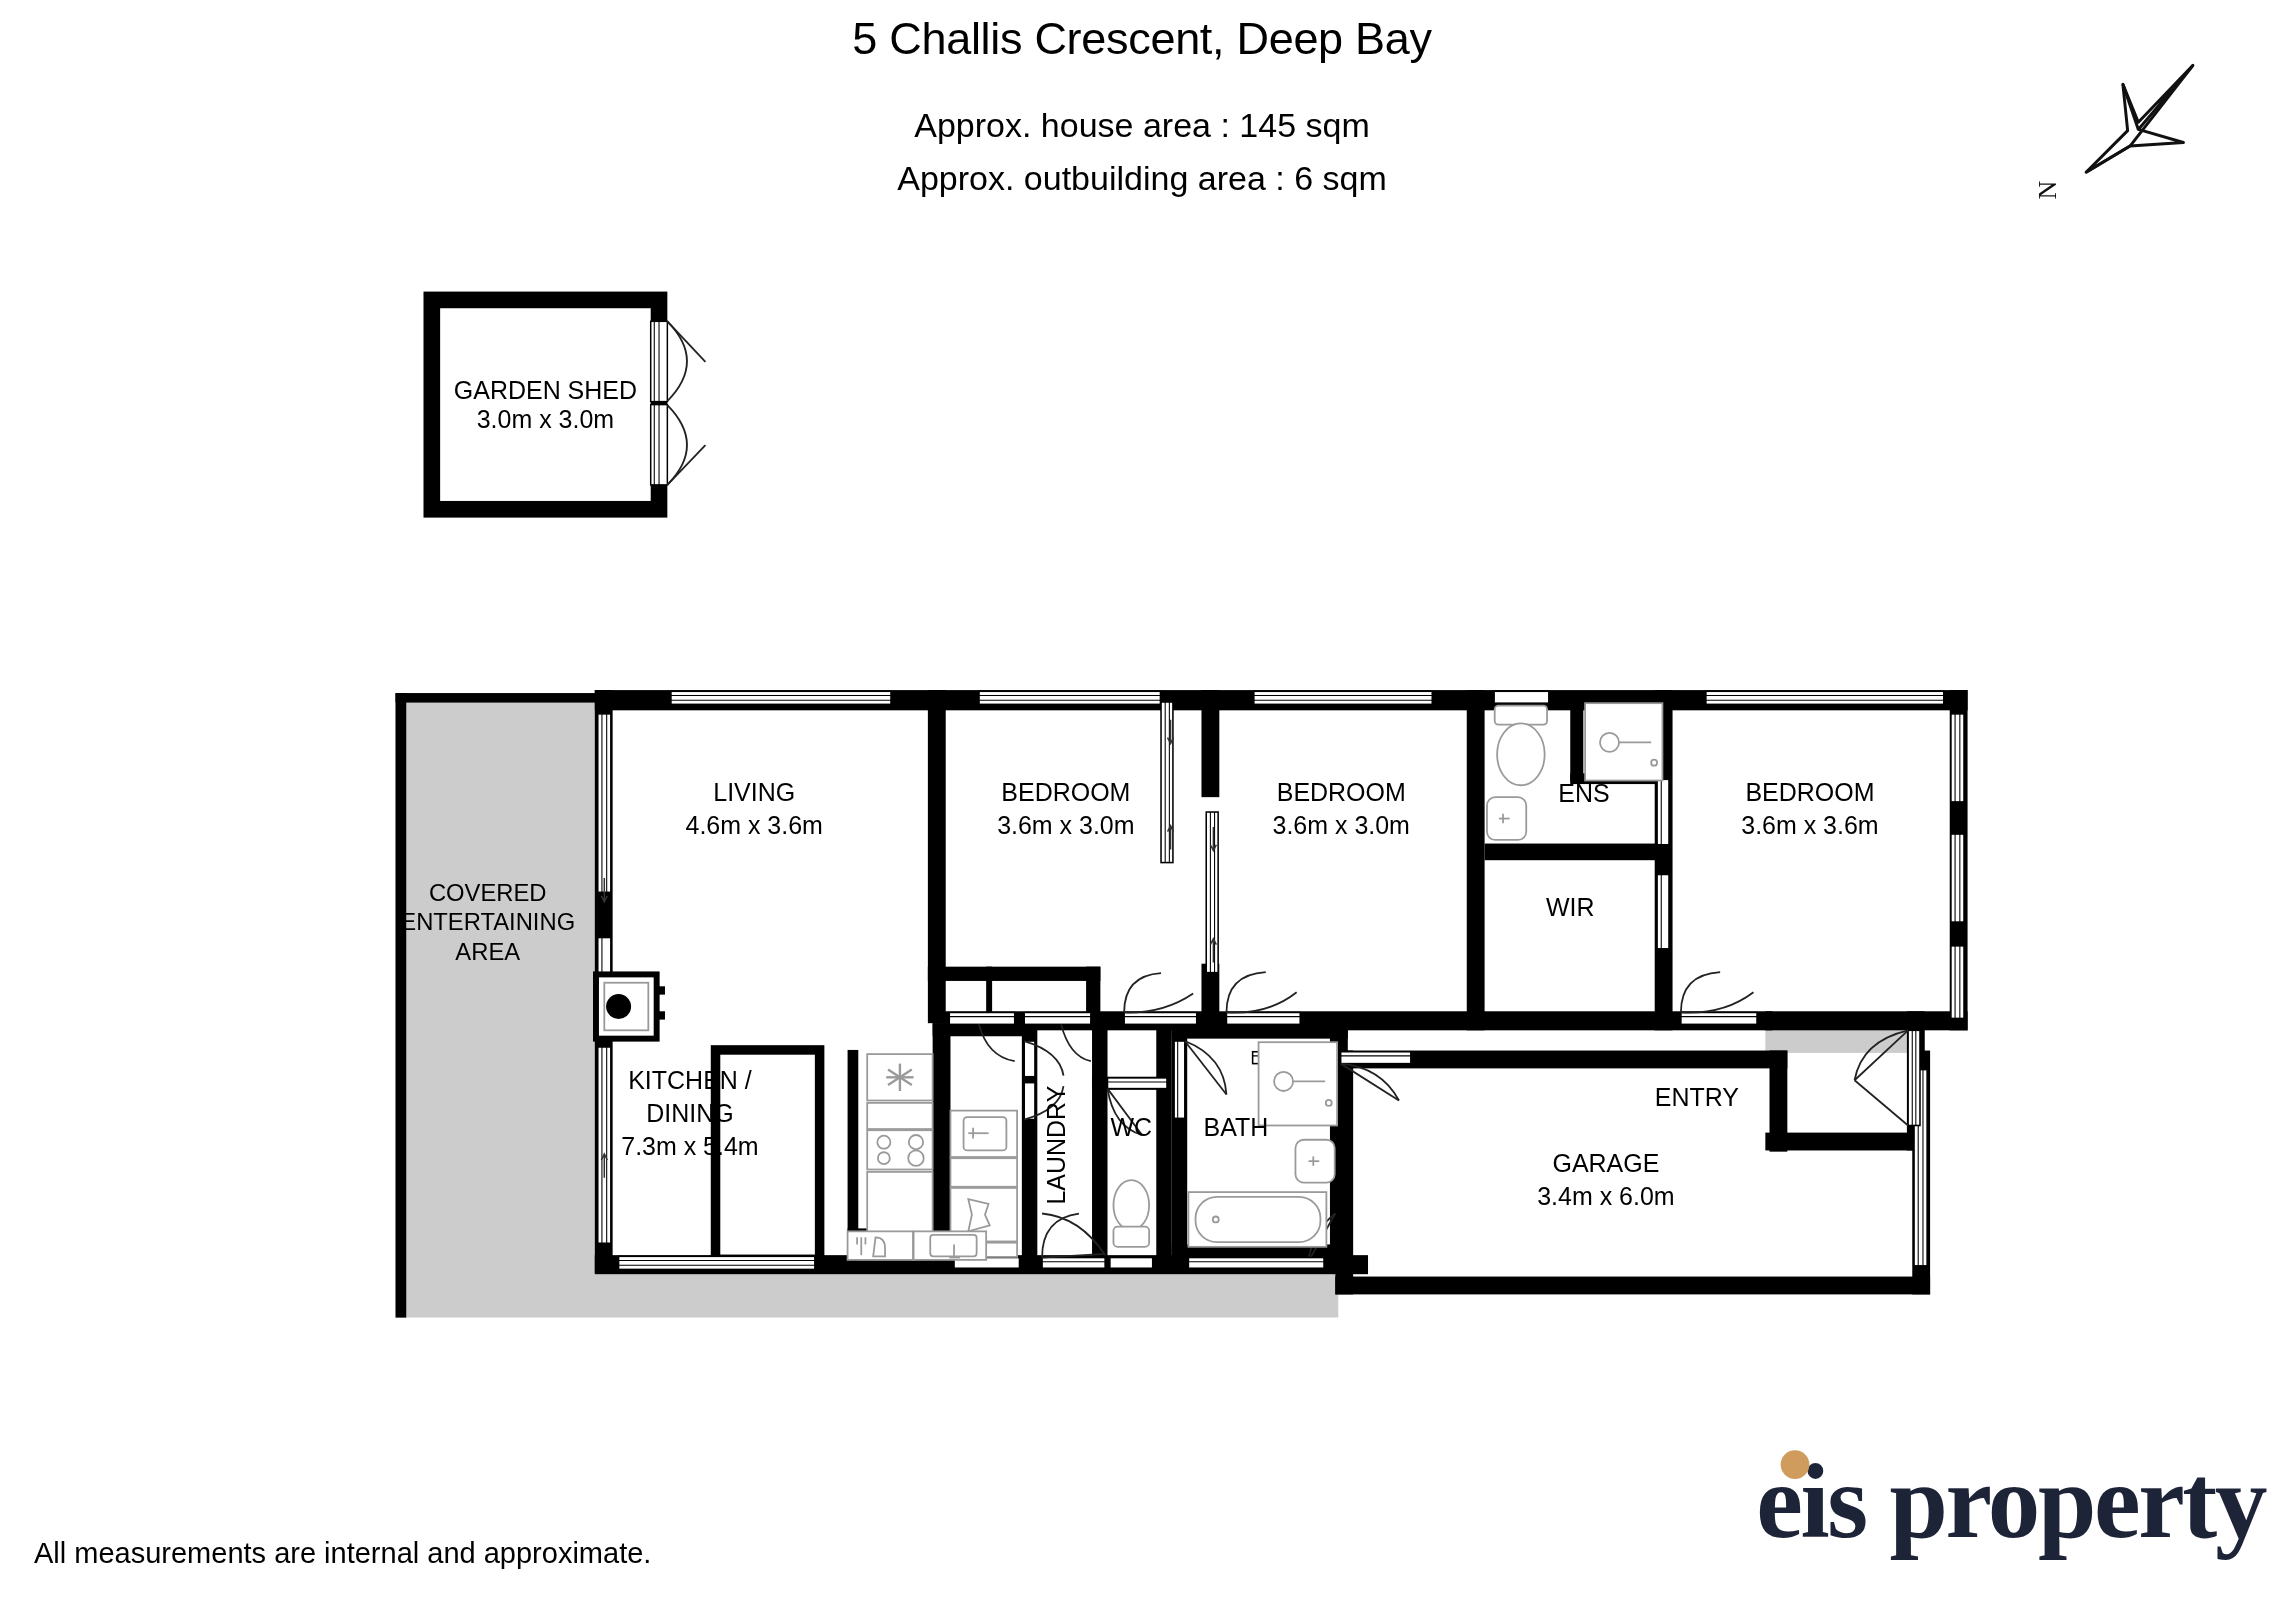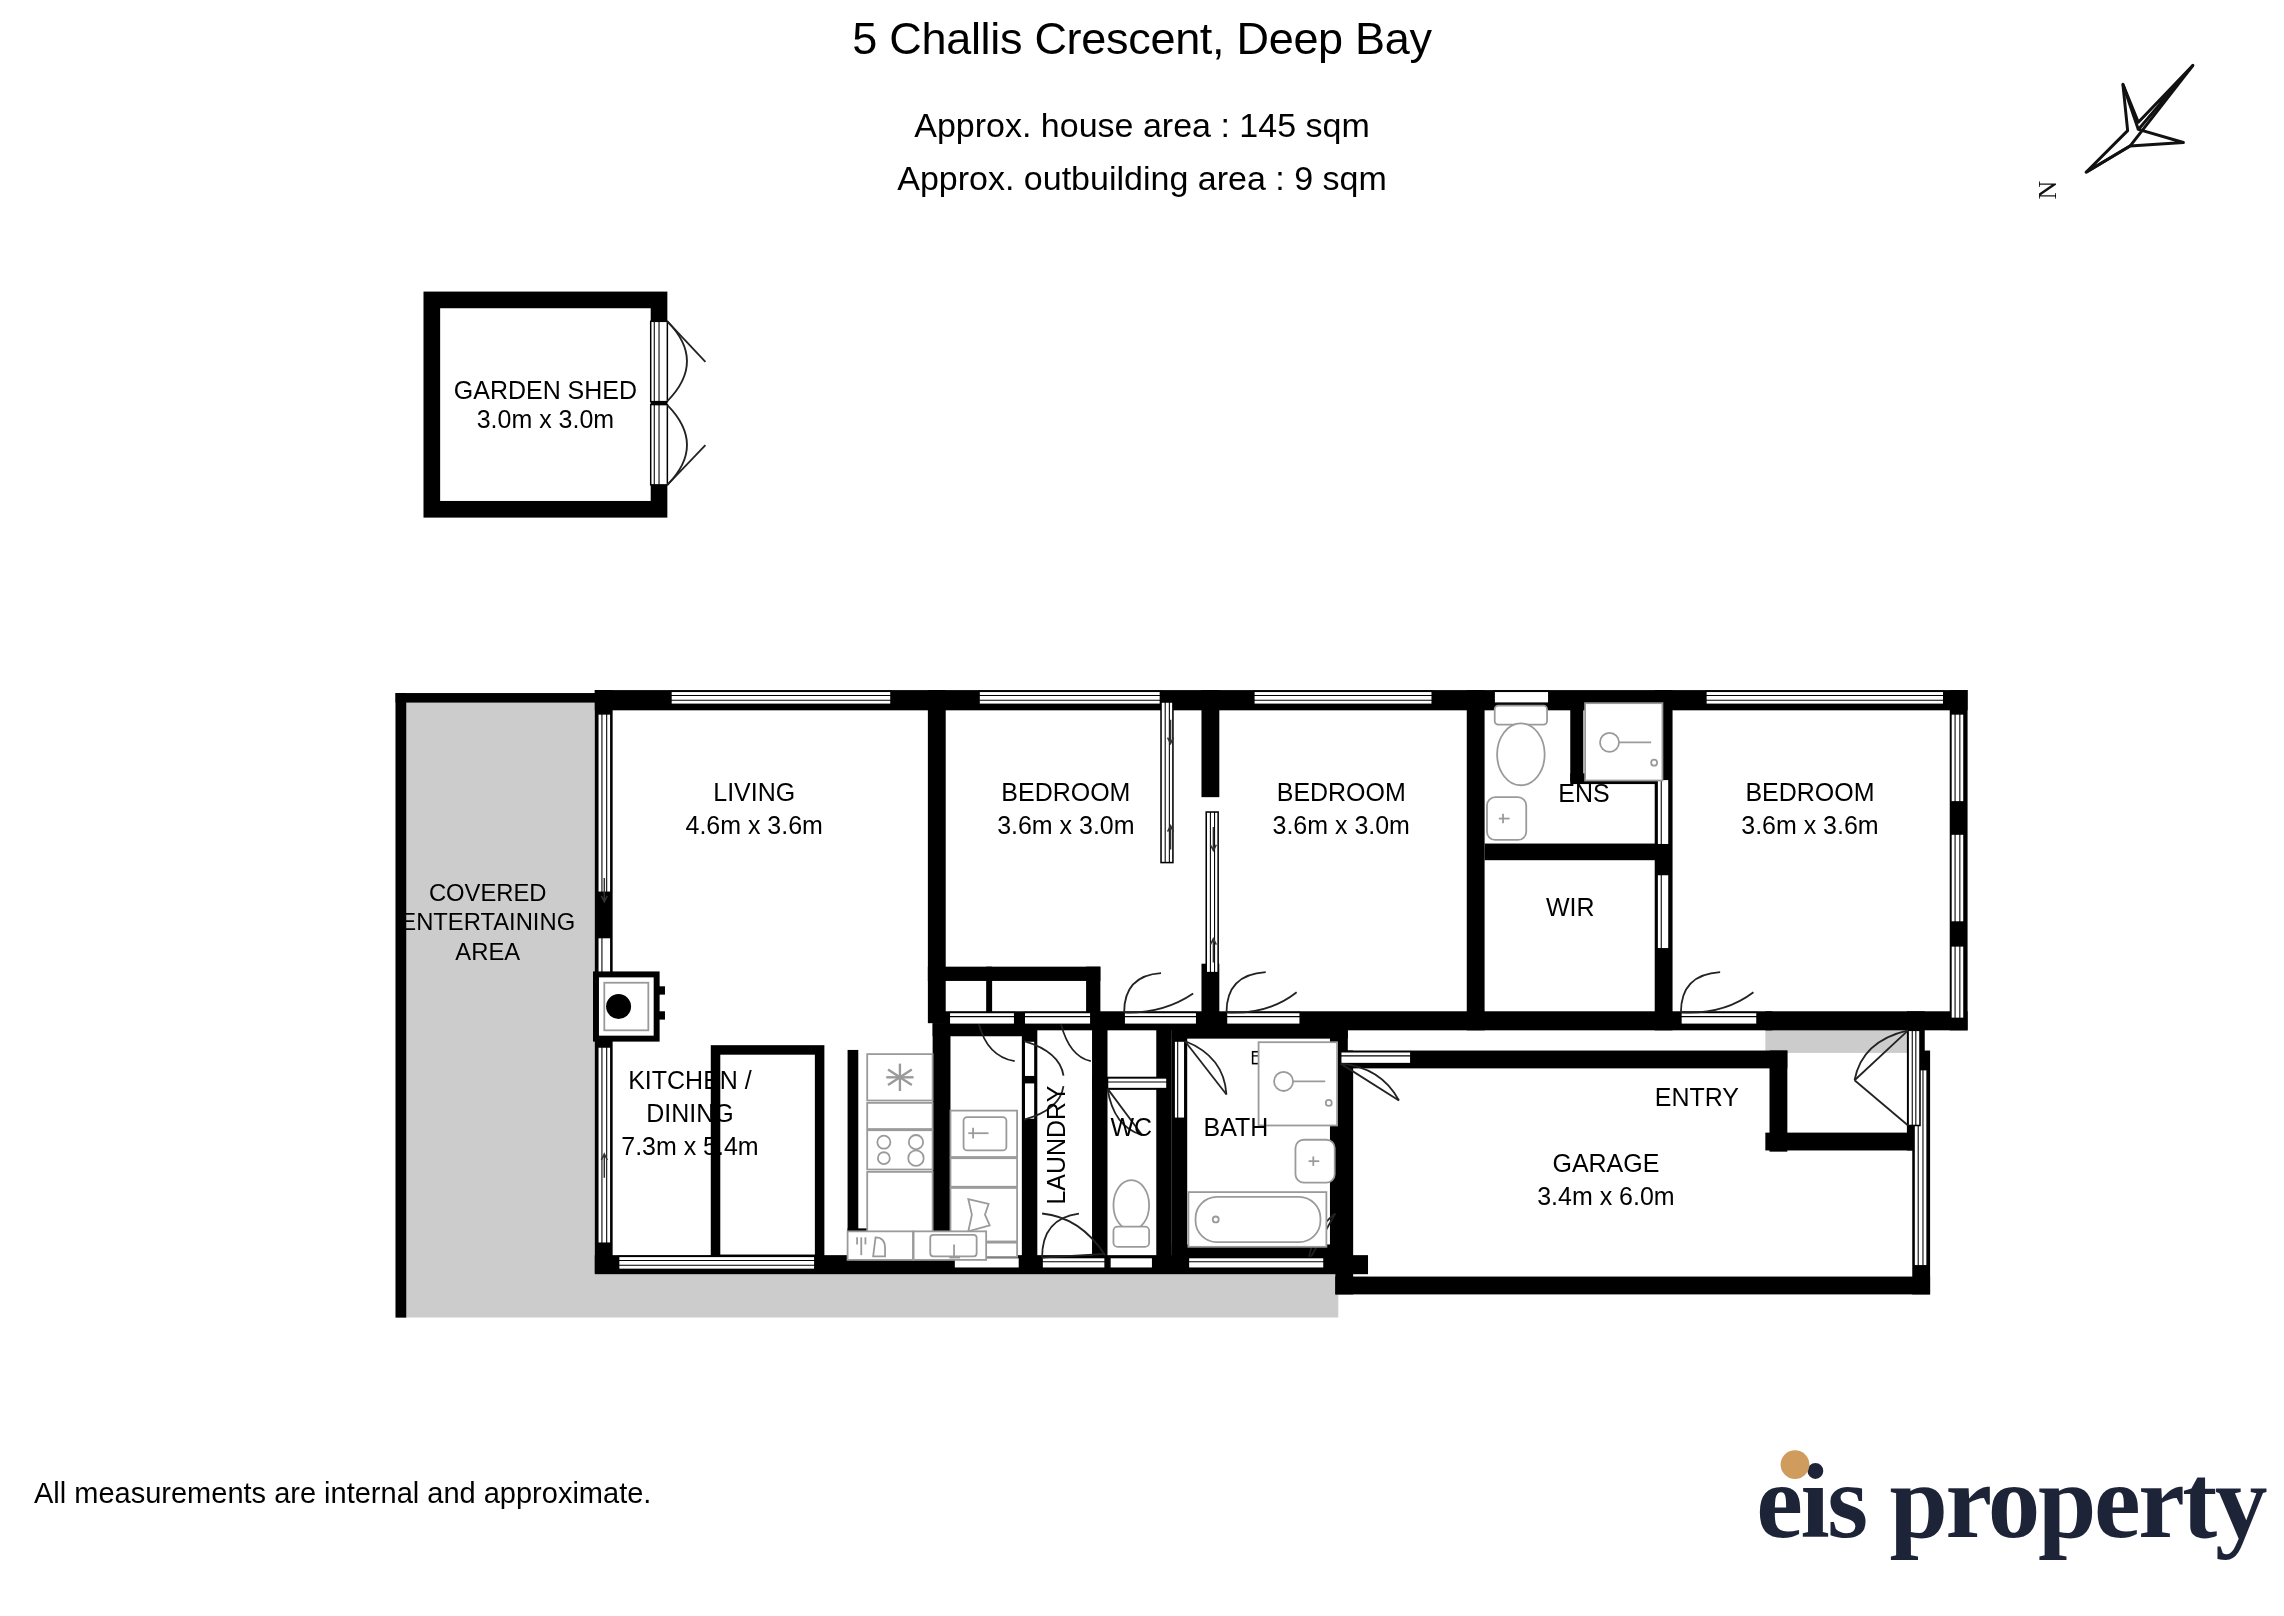--- a/index.html
+++ b/index.html
@@ -8,36 +8,36 @@
     width:2284px;height:1617px;position:relative;overflow:hidden;
     font-family:"Liberation Sans", sans-serif;color:#000;
   }
   #plan-root{position:absolute;inset:0;border-radius:28px;}
   .hdr{position:absolute;left:0;width:100%;text-align:center;}
   #title{top:13px;font-size:45px;letter-spacing:-0.3px;}
   #sub1{top:106px;font-size:34px;}
   #sub2{top:159px;font-size:34px;}
   #compass{position:absolute;left:2022px;top:59px;width:184px;height:167px;}
   #floorplan{position:absolute;left:0;top:226px;width:2284px;height:1178px;}
-  #footer{position:absolute;left:34px;top:1474px;font-size:29px;line-height:1.32;}
+  #footer{position:absolute;left:34px;top:1534px;font-size:29px;line-height:1.32;}
   #brand{position:absolute;right:19px;top:1449px;height:131px;}
   #brand-text{
     font-family:"Liberation Serif", serif;font-weight:700;font-size:105px;
     color:#1e2438;letter-spacing:-2.4px;line-height:1;white-space:nowrap;
   }
   .nb{display:block;}
 </style>
 </head>
 <body>
 
 <div id="plan-root">
 
   <div class="hdr" id="title">5 Challis Crescent, Deep Bay</div>
   <div class="hdr" id="sub1">Approx. house area : 145 sqm</div>
-  <div class="hdr" id="sub2">Approx. outbuilding area : 9 sqm</div>
+  <div class="hdr" id="sub2">Approx. outbuilding area : 6 sqm</div>
 
   <svg id="compass" viewBox="0 0 310 280">
     <g fill="none" stroke="#111" stroke-width="5" stroke-linejoin="round">
       <path d="M108 190 L178 120 L170 42 L196 106 L288 10 L196 118 L272 140 L182 146 Z"></path>
       <path d="M108 190 L182 146"></path>
       <path d="M170 42 L196 118"></path>
       <path d="M288 10 L182 146"></path>
     </g>
     <text x="58" y="236" font-family="Liberation Serif, serif" font-size="44" transform="rotate(-90 58 236)" fill="#111">N</text>
   </svg>

